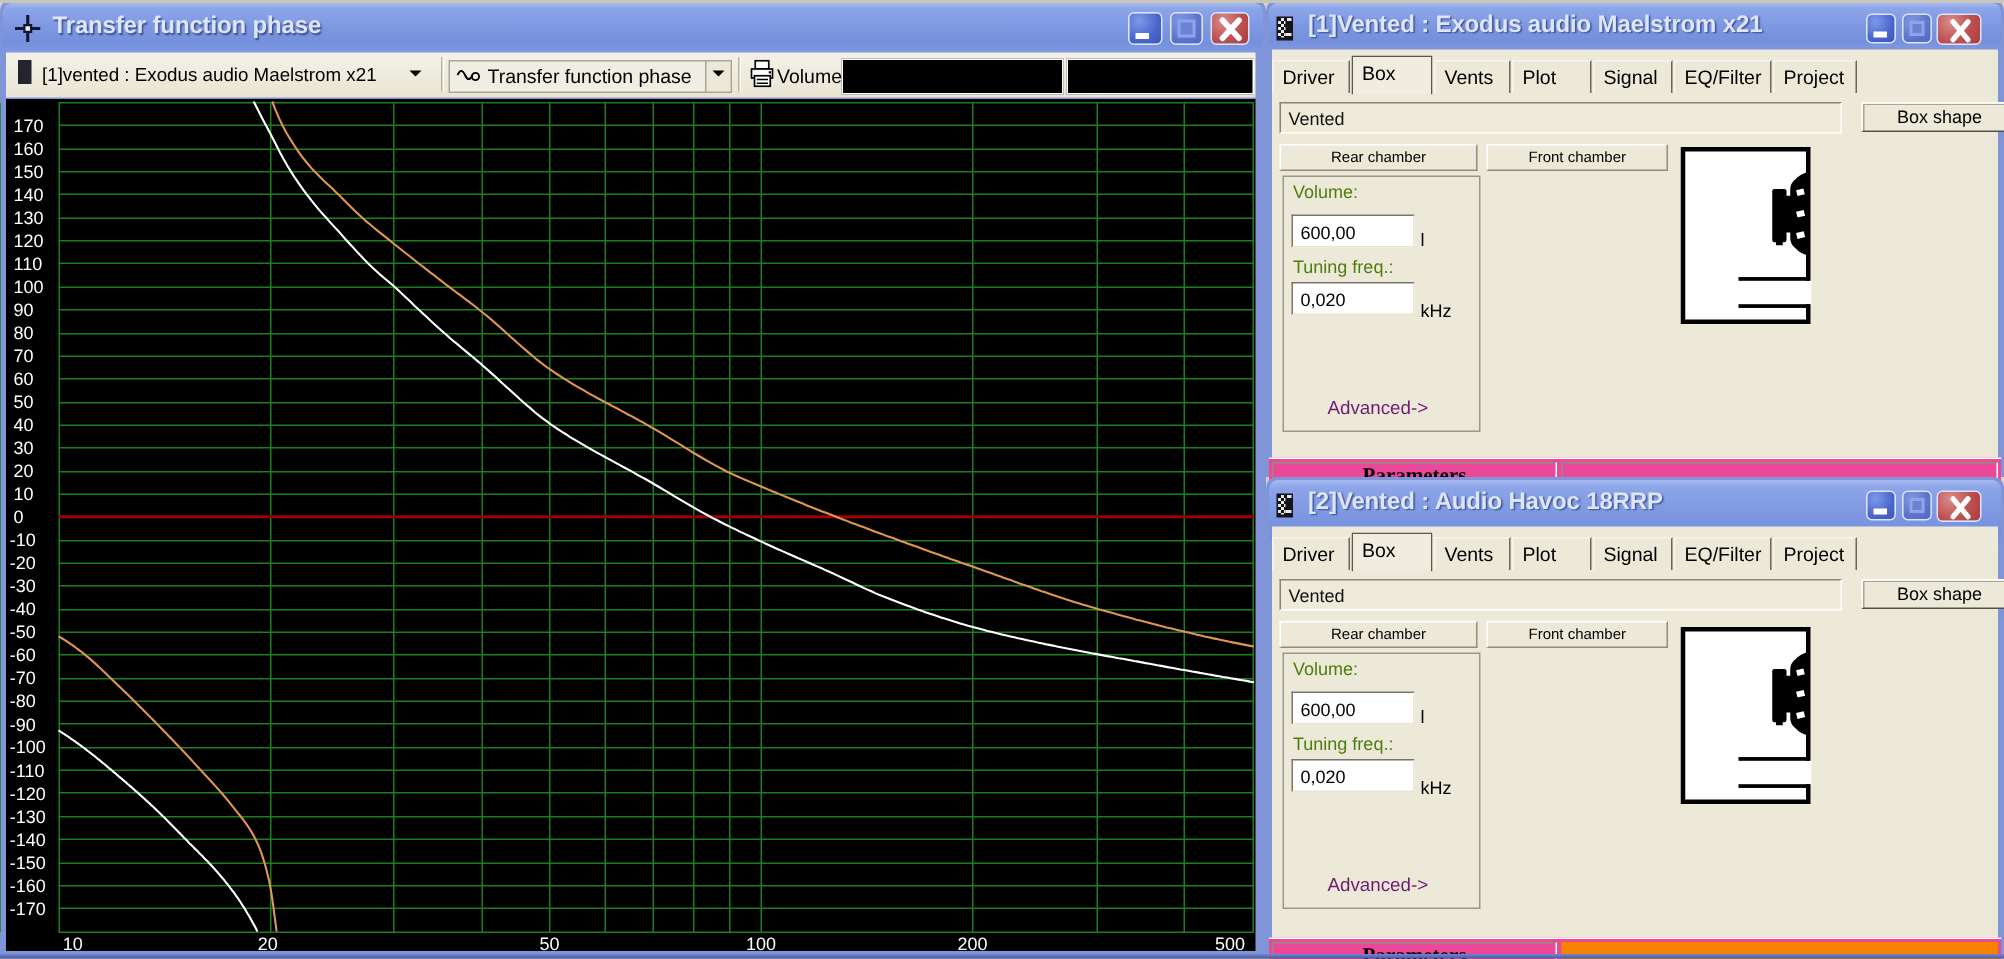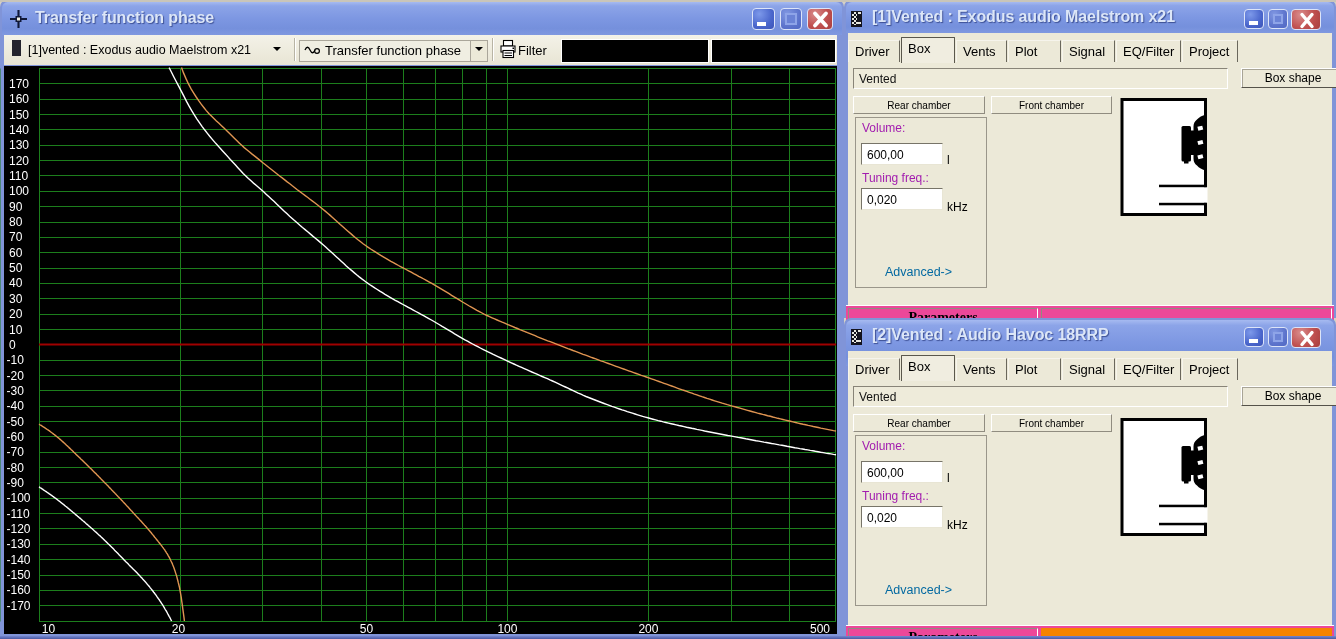--- a/index.html
+++ b/index.html
@@ -21,24 +21,24 @@
 .arrowdn {position:absolute;width:0;height:0;border-left:4px solid transparent;border-right:4px solid transparent;border-top:4px solid #000;}
 
 .rwin {position:absolute;width:492px;background:#8094d8;border-radius:7px 7px 0 0;}
 .rcontent {position:absolute;background:#ece9d8;}
 .tab {position:absolute;top:7px;height:22px;background:#ece9d8;border-top:1px solid #f6f4ec;border-left:1px solid #f6f4ec;border-right:1px solid #6a675c;font-size:13px;text-align:left;padding-left:6px;line-height:21px;color:#000;}
 .tabact {top:4px;height:26px;background:#f0ede0;border:1px solid #5a574c;border-bottom:none;border-radius:1px 1px 0 0;z-index:3;}
 .vfield {position:absolute;left:5px;top:35px;width:375px;height:21px;background:#eeebda;border:1px solid;border-color:#888478 #fff #fff #888478;font-size:12px;color:#111;padding:3px 0 0 5px;}
 .btn.boxshape {position:absolute;left:393px;top:35px;width:104px;height:20px;background:#ece9d8;border:1px solid;border-color:#fff #55524a #55524a #fff;box-shadow:1px 1px 0 #a8a496 inset;font-size:12px;text-align:center;line-height:18px;}
 .chbtn {position:absolute;top:63px;height:18px;background:#ece9d8;border:1px solid;border-color:#fff #908c80 #908c80 #fff;font-size:10px;text-align:center;line-height:17px;}
 .lpanel {position:absolute;left:7px;top:84px;width:132px;height:171px;border:1px solid #9a968a;}
-.bluelab {position:absolute;font-size:12px;color:#a21caf;}
+.bluelab {position:absolute;font-size:12px;color:#4d7c0f;}
 .inp {position:absolute;width:82px;height:22px;background:#fff;border:1px solid;border-color:#777468 #e8e5d4 #e8e5d4 #777468;font-size:12px;color:#000;padding:4px 0 0 5px;}
 .unit {position:absolute;font-size:12px;color:#000;}
-.adv {position:absolute;left:37px;top:232px;font-size:12.5px;color:#0369a1;}
+.adv {position:absolute;left:37px;top:232px;font-size:12.5px;color:#701a75;}
 .sbar {position:absolute;left:2px;width:488px;background:#ec4899;border-top:1px solid #fff;margin-top:10px;}
 .scell1 {position:absolute;left:2px;top:2px;width:190px;height:15px;border:1px solid;border-color:#908c80 #fff #fff #908c80;text-align:center;}
 .scell1 span {font-family:"Liberation Serif",serif;font-weight:bold;font-size:14px;position:relative;top:-1px;}
 .scell2 {position:absolute;left:195px;top:2px;right:2px;height:15px;border:1px solid;border-color:#908c80 #fff #fff #908c80;}
 
 .ticon {position:absolute;width:11px;height:16px;background:#14141e;}
 .ticheck {position:absolute;left:1px;top:1px;width:5px;height:13px;background:repeating-conic-gradient(#e8e8e0 0% 25%, #14141e 0% 50%) 0 0/4px 4px;}
 .tid1 {position:absolute;right:1px;top:1px;width:3px;height:2px;background:#e8e8e0;}
 .tid2 {position:absolute;right:1px;bottom:3px;width:4px;height:2px;background:#e8e8e0;}
 </style></head>
@@ -83,21 +83,21 @@
     <div class="sep" style="left:488px;"></div>
 
     <svg style="position:absolute;left:494px;top:4px;" width="20" height="22" viewBox="0 0 20 22">
       <rect x="5.5" y="1.5" width="9" height="5.5" fill="#fff" stroke="#000" stroke-width="1.1"></rect>
       <rect x="3" y="7" width="14" height="6" fill="#fff" stroke="#000" stroke-width="1.1"></rect>
       <rect x="5" y="11.5" width="10.5" height="7" fill="#fff" stroke="#000" stroke-width="1.1"></rect>
       <line x1="6.5" y1="14" x2="14" y2="14" stroke="#000" stroke-width="1"></line>
       <line x1="6.5" y1="16.5" x2="14" y2="16.5" stroke="#000" stroke-width="1"></line>
       <rect x="14.5" y="8.5" width="1.5" height="1.5" fill="#000"></rect>
     </svg>
-    <div class="combotext" style="left:514px;font-size:13px;">Filter</div>
+    <div class="combotext" style="left:514px;font-size:13px;">Volume</div>
 
     <div style="position:absolute;left:557px;top:4px;width:148px;height:24px;background:#000;border:1px solid #fff;"></div>
     <div style="position:absolute;left:707px;top:4px;width:125px;height:24px;background:#000;border:1px solid #fff;"></div>
   </div>
 
   <svg style="position:absolute;left:0;top:0;" width="844" height="639" viewBox="0 0 844 639">
   <rect x="4" y="66" width="833" height="568" fill="#000"></rect>
 <line x1="39" x2="836.0" y1="621.5" y2="621.5" stroke="#1c7e1c" stroke-width="1"></line>
 <line x1="39" x2="836.0" y1="605.5" y2="605.5" stroke="#1c7e1c" stroke-width="1"></line>
 <line x1="39" x2="836.0" y1="590.5" y2="590.5" stroke="#1c7e1c" stroke-width="1"></line>

